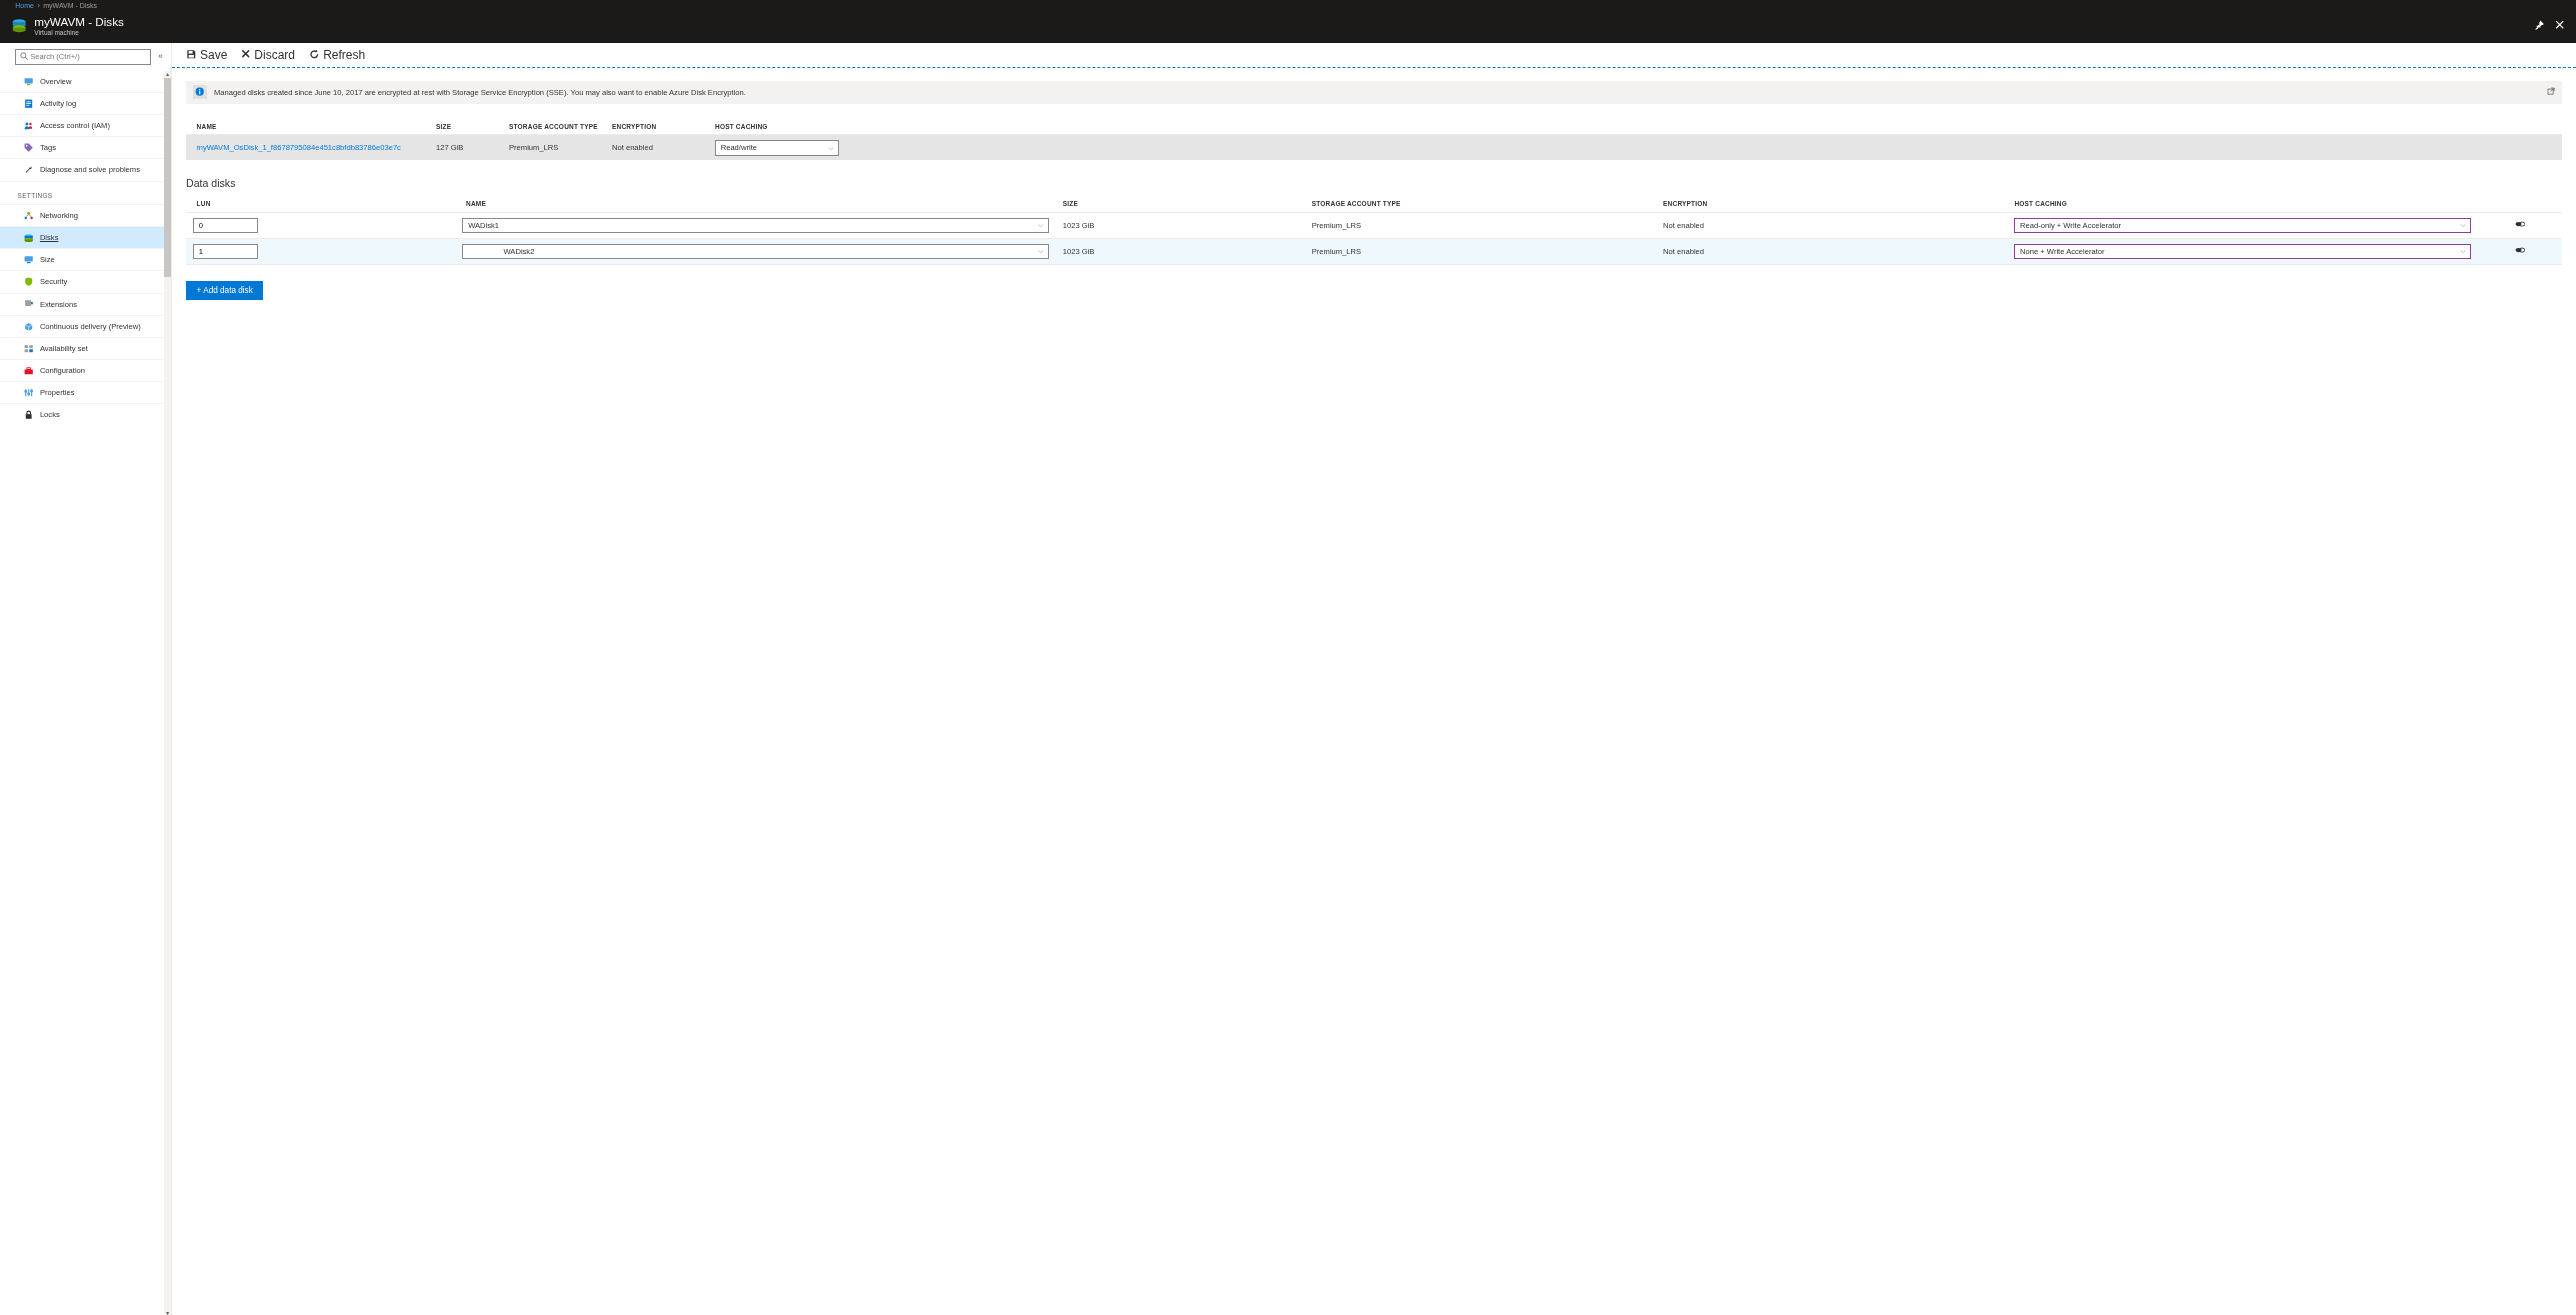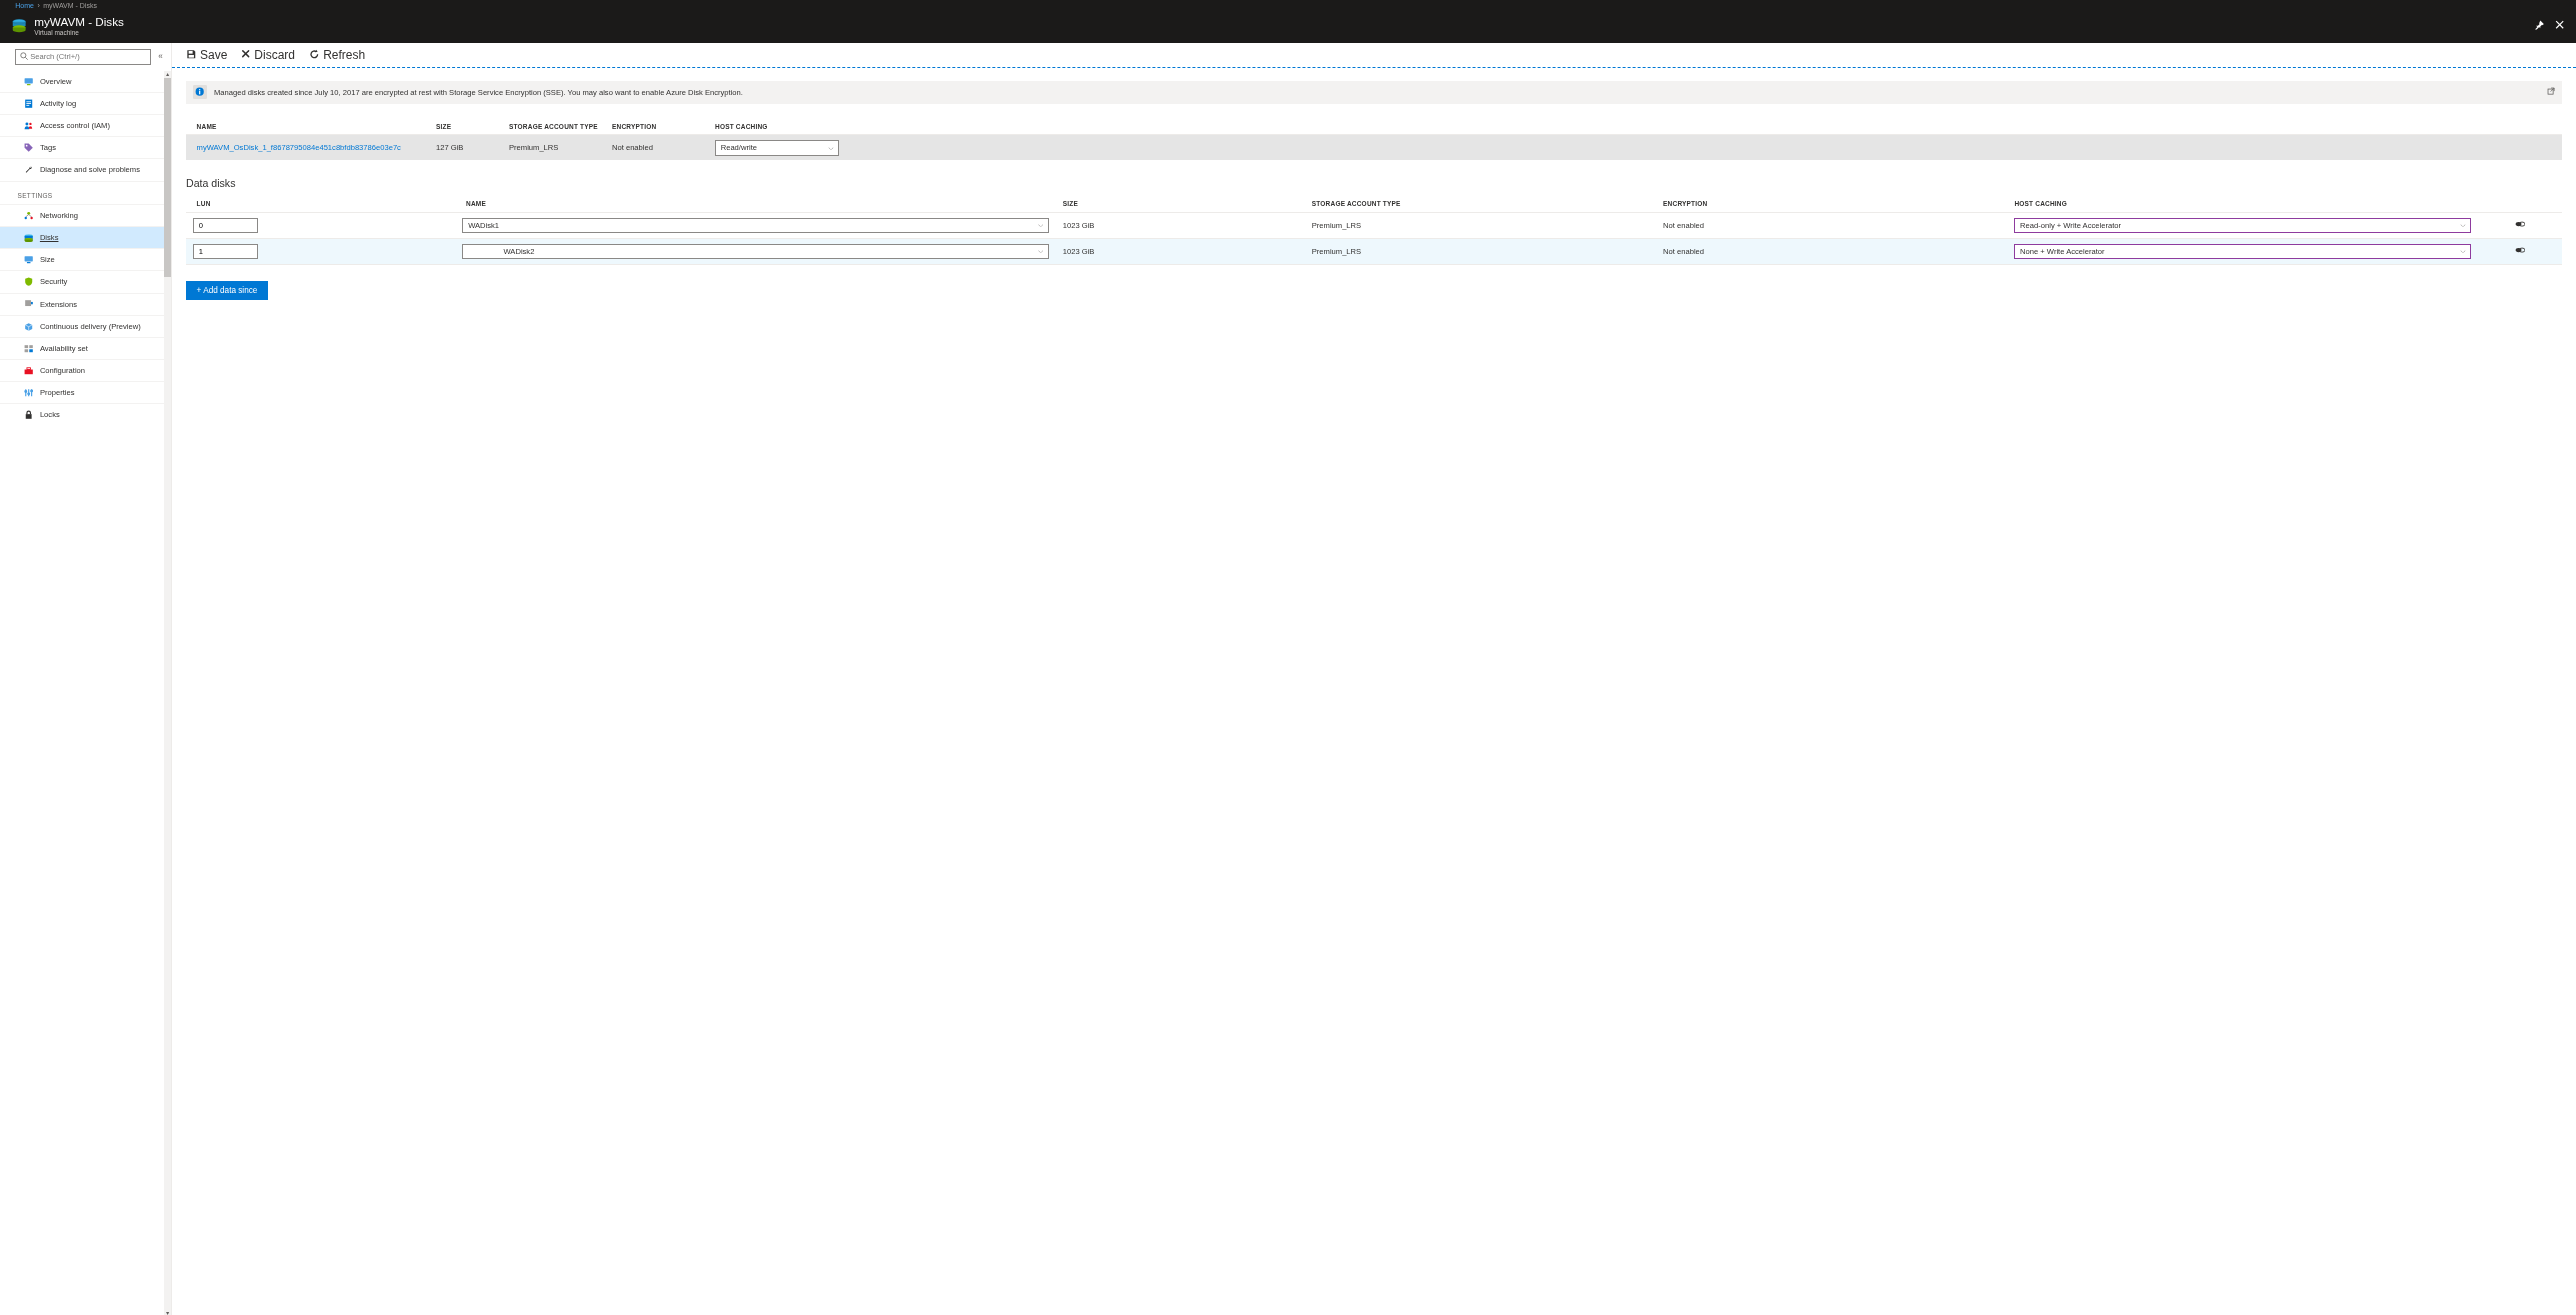--- a/index.html
+++ b/index.html
@@ -325,21 +325,21 @@
 
     <div class="content">
       <div class="info-banner">
         <div class="iicon">
           <svg width="9.4" height="9.4" viewBox="0 0 16 16">
               <circle cx="8" cy="8" r="7" fill="#0078d4"></circle>
               <circle cx="8" cy="4.5" r="1.2" fill="#fff"></circle>
               <rect x="7" y="6.5" width="2" height="6" fill="#fff"></rect>
             </svg>
         </div>
-        <div class="itxt">Managed disks created since July 10, 2017 are encrypted at rest with Storage Service Encryption (SSE). You may also want to enable Azure Disk Encryption.</div>
+        <div class="itxt">Managed disks created since June 10, 2017 are encrypted at rest with Storage Service Encryption (SSE). You may also want to enable Azure Disk Encryption.</div>
         <div class="ilink">
           <svg width="8.2" height="8.2" viewBox="0 0 16 16" fill="none" stroke="#605e5c" stroke-width="1.5">
               <rect x="2" y="4" width="10" height="10"></rect>
               <path d="M8 2 h6 v6"></path>
               <line x1="14" y1="2" x2="7" y2="9"></line>
             </svg>
         </div>
       </div>
 
       
@@ -426,17 +426,17 @@
               </div>
             </td>
             <td class="row-icon"><span class="wa-icon"><svg width="10.6" height="8.2" viewBox="0 0 18 14">
                     <ellipse cx="6" cy="7" rx="5" ry="3.5" fill="#323130"></ellipse>
                     <ellipse cx="12" cy="7" rx="5" ry="3.5" fill="none" stroke="#323130" stroke-width="1.5"></ellipse>
                   </svg></span></td>
           </tr>
         </tbody>
       </table>
 
-      <button class="add-btn">+ Add data since</button>
+      <button class="add-btn">+ Add data disk</button>
     </div>
   </div>
 </div>
 
 
 </body></html>

